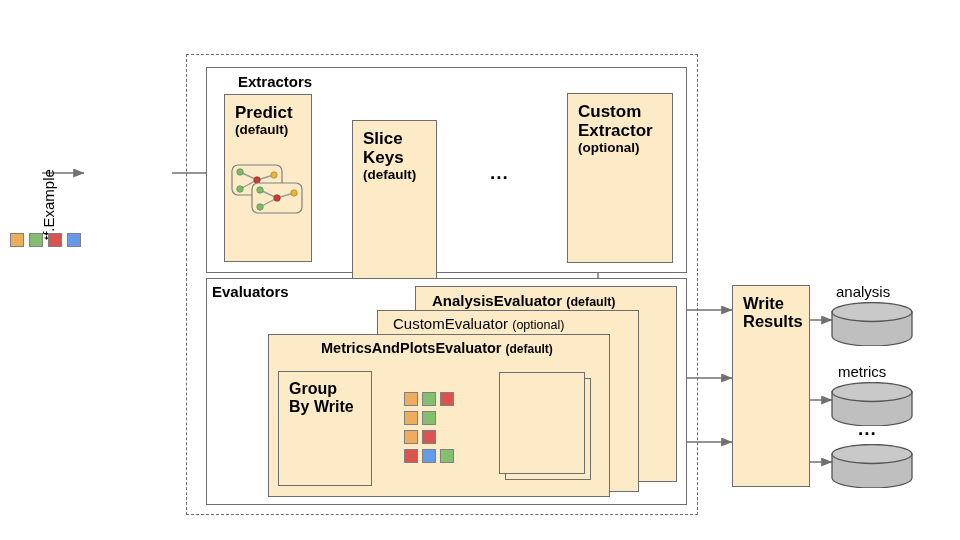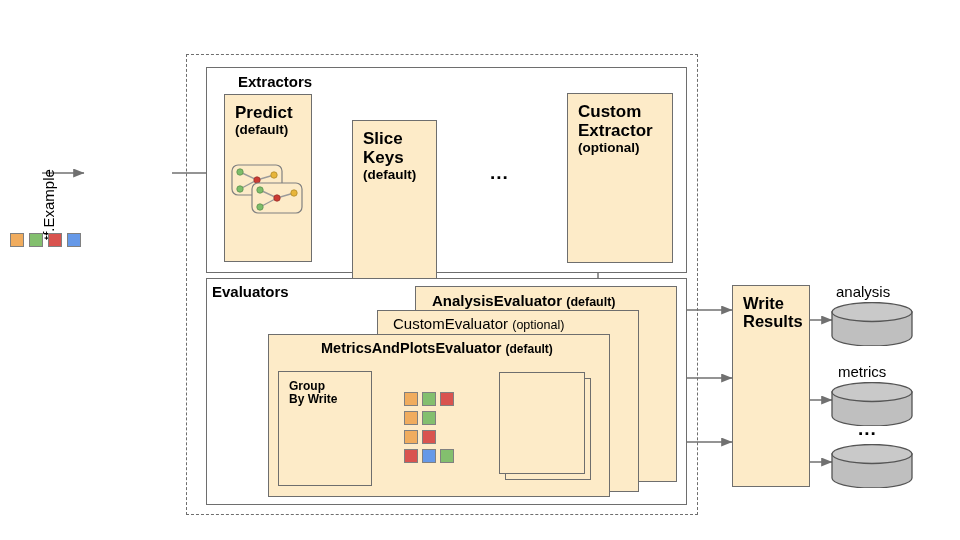--- a/index.html
+++ b/index.html
@@ -157,21 +157,21 @@
   </div>
 
   <div class="abs ybox" style="left:268px;top:334px;width:342px;height:163px;">
     <div class="abs" style="left:12px;top:5px;font-size:14.5px;font-weight:bold;white-space:nowrap;margin-left:40px;">
       <span>MetricsAndPlotsEvaluator</span>
       <span style="font-size:12px;">(default)</span>
     </div>
   </div>
 
   <div class="abs ybox" style="left:278px;top:371px;width:94px;height:115px;">
-    <div class="boxtext" style="font-size:12px;">
+    <div class="boxtext" style="font-size:16px;">
       <span>Group</span><br>
       <span>By Write</span>
     </div>
   </div>
 
   <div class="abs" style="left:404px;top:392px;width:62px;height:80px;">
     <span class="chip" style="left:0px;top:0px;background:#f0ac5e;"></span>
     <span class="chip" style="left:18px;top:0px;background:#83bf6e;"></span>
     <span class="chip" style="left:36px;top:0px;background:#d9534f;"></span>
 

